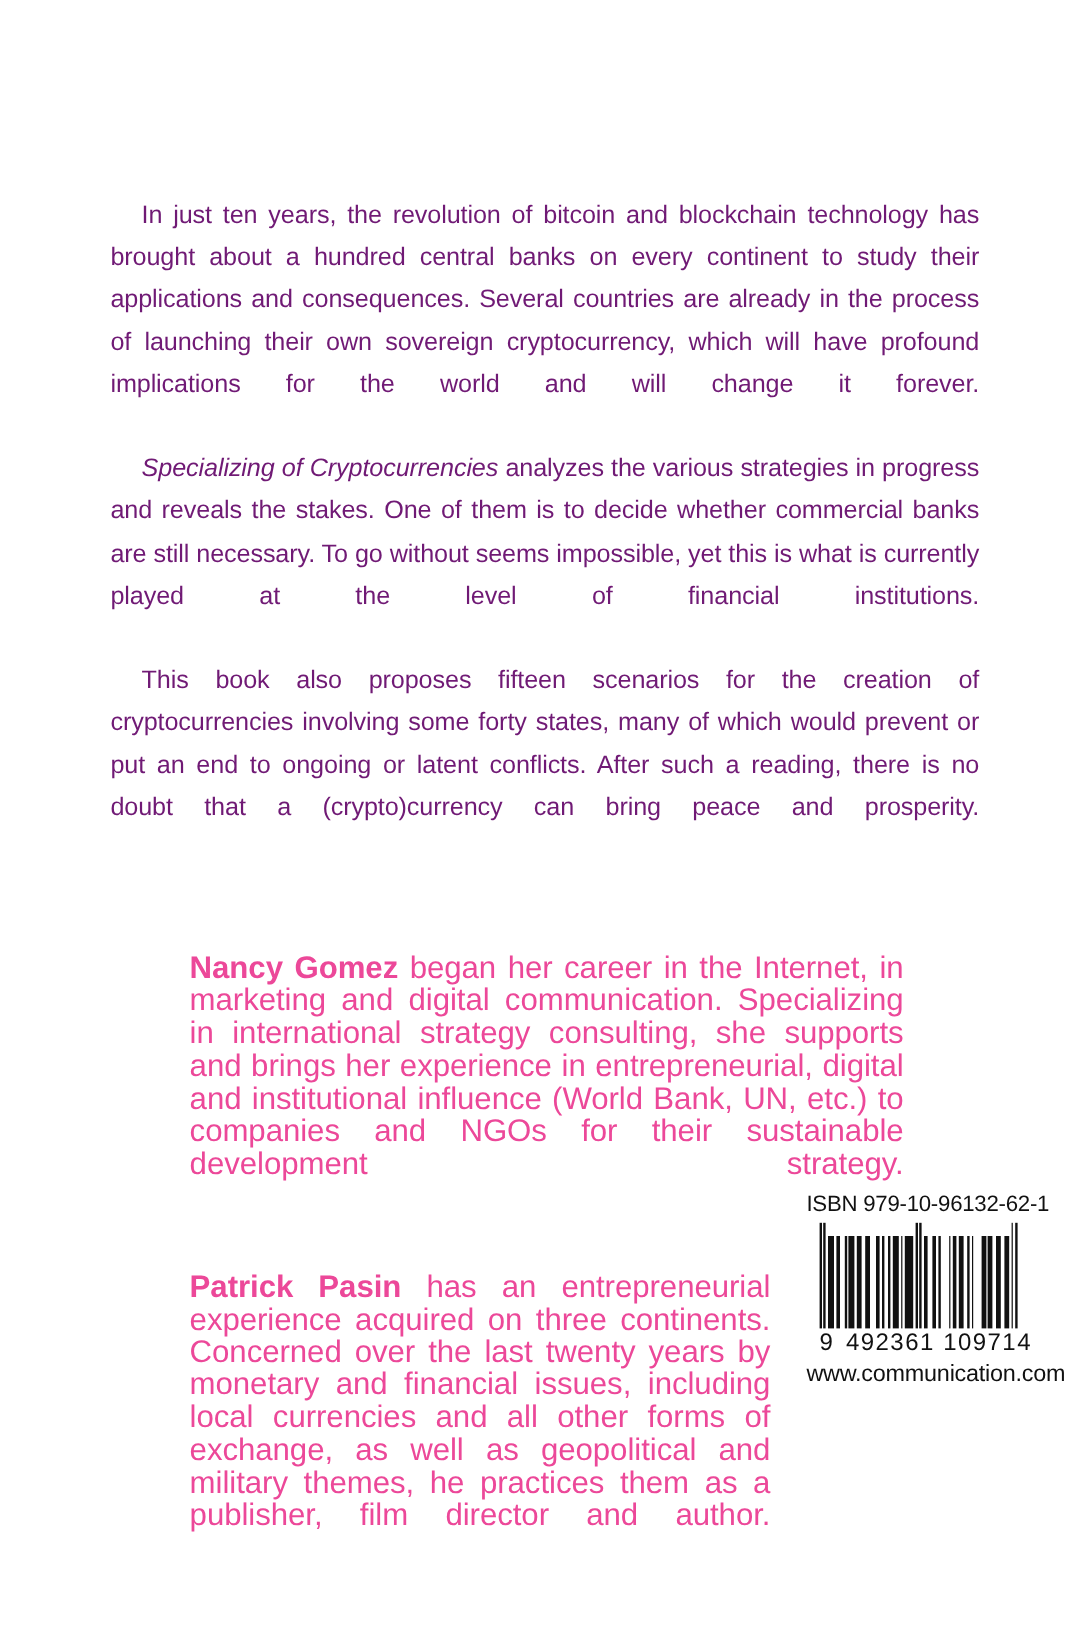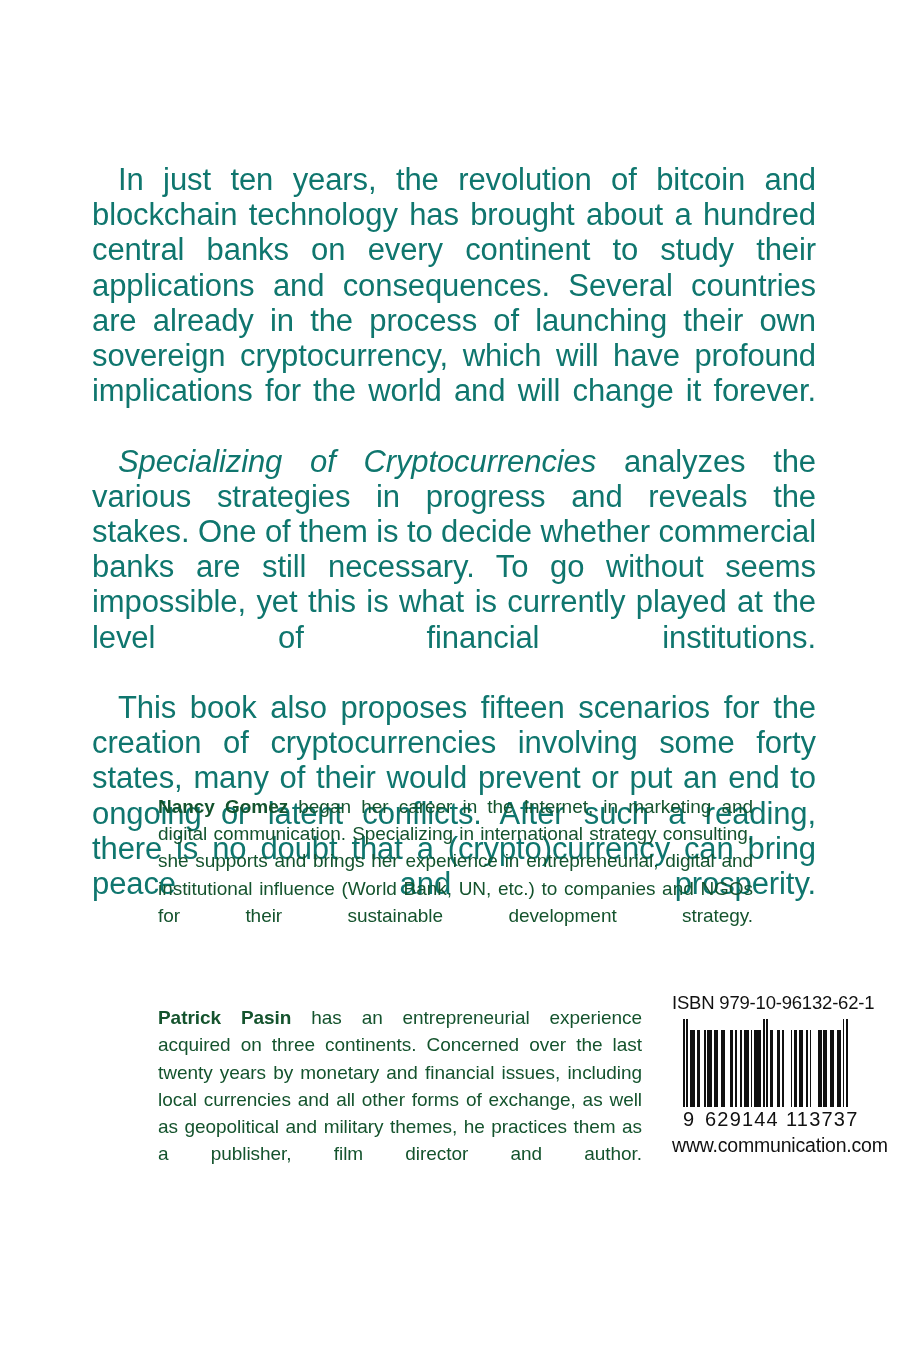--- a/index.html
+++ b/index.html
@@ -27,24 +27,24 @@
   .blurb {
     position: absolute;
     left: 92px;
     top: 162px;
     width: 724px;
   }
   .blurb p {
     margin: 0;
     text-align: justify;
     text-justify: inter-word;
-    font-size: 31px;
+    font-size: 21px;
     line-height: 35.2px;
     text-indent: 26px;
-    color: #0f766e;
+    color: #701a75;
     letter-spacing: -0.1px;
   }
   .blurb p .italic-title {
     font-style: italic;
   }
   
   .blurb p::after {
     content: "";
     display: inline-block;
     width: 100%;
@@ -54,23 +54,23 @@
   .bios {
     position: absolute;
     left: 158px;
     top: 793px;
     width: 595px;
   }
   .bio {
     margin: 0 0 30px 0;
     text-align: justify;
     text-justify: inter-word;
-    font-size: 19px;
+    font-size: 26px;
     line-height: 27.2px;
-    color: #14532d;
+    color: #ec4899;
     letter-spacing: -0.05px;
   }
   .bio:last-child { margin-bottom: 0; }
   .bio .bio-name {
     font-weight: bold;
   }
   .bio::after {
     content: "";
     display: inline-block;
     width: 100%;
@@ -163,21 +163,21 @@
 <div class="page">
 
   <div class="blurb">
     <p>
       <span>In just ten years, the revolution of bitcoin and blockchain technology has brought about a hundred central banks on every continent to study their applications and consequences. Several countries are already in the process of launching their own sovereign cryptocurrency, which will have profound implications for the world and will change it forever.</span>
     </p>
     <p>
       <span class="italic-title">Specializing of Cryptocurrencies</span><span> analyzes the various strategies in progress and reveals the stakes. One of them is to decide whether commercial banks are still necessary. To go without seems impossible, yet this is what is currently played at the level of financial institutions.</span>
     </p>
     <p>
-      <span>This book also proposes fifteen scenarios for the creation of cryptocurrencies involving some forty states, many of their would prevent or put an end to ongoing or latent conflicts. After such a reading, there is no doubt that a (crypto)currency can bring peace and prosperity.</span>
+      <span>This book also proposes fifteen scenarios for the creation of cryptocurrencies involving some forty states, many of which would prevent or put an end to ongoing or latent conflicts. After such a reading, there is no doubt that a (crypto)currency can bring peace and prosperity.</span>
     </p>
   </div>
 
   <div class="bios">
     <p class="bio">
       <span class="bio-name">Nancy Gomez</span><span> began her career in the Internet, in marketing and digital communication. Specializing in international strategy consulting, she supports and brings her experience in entrepreneurial, digital and institutional influence (World Bank, UN, etc.) to companies and NGOs for their sustainable development strategy.</span>
     </p>
     <p class="bio bio--narrow">
       <span class="bio-name">Patrick Pasin</span><span> has an entrepreneurial experience acquired on three continents. Concerned over the last twenty years by monetary and financial issues, including local currencies and all other forms of exchange, as well as geopolitical and military themes, he practices them as a publisher, film director and author.</span>
     </p>
@@ -243,21 +243,21 @@
           <div class="bar short" style="width: 3.47368px; flex: 0 0 3.47368px;"></div>
           <div class="sp" style="width: 3.47368px; flex: 0 0 3.47368px;"></div>
           <div class="bar short" style="width: 3.47368px; flex: 0 0 3.47368px;"></div>
           <div class="sp" style="width: 1.73684px; flex: 0 0 1.73684px;"></div>
           <div class="bar guard" style="width: 1.73684px; flex: 0 0 1.73684px;"></div>
           <div class="sp" style="width: 1.73684px; flex: 0 0 1.73684px;"></div>
           <div class="bar guard" style="width: 1.73684px; flex: 0 0 1.73684px;"></div>
         </div>
       <div class="barcode-digits">
         <span class="d-lead">9</span>
-        <span class="d-left">629144</span>
-        <span class="d-right">113737</span>
+        <span class="d-left">492361</span>
+        <span class="d-right">109714</span>
       </div>
     </div>
 
     <div class="website">www.communication.com</div>
   </div>
 
 </div>
 
 </body></html>

